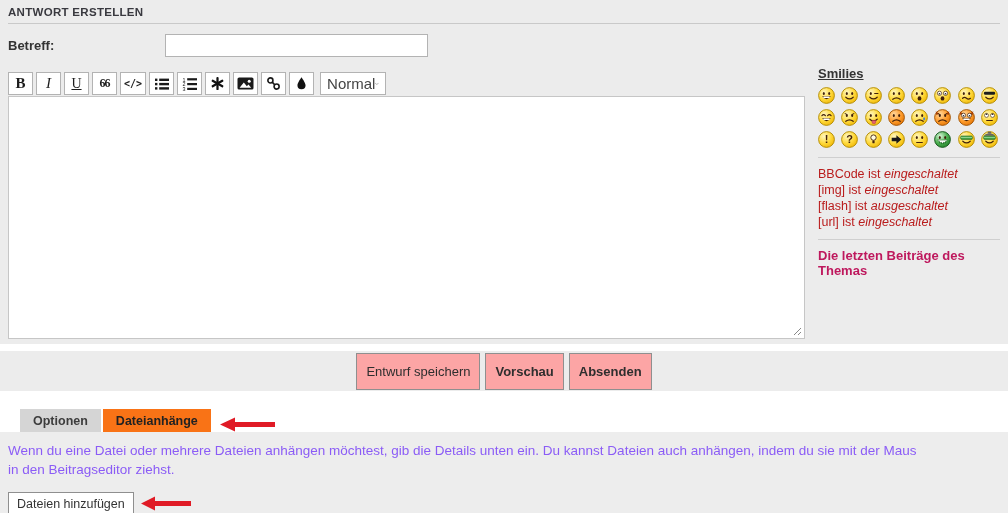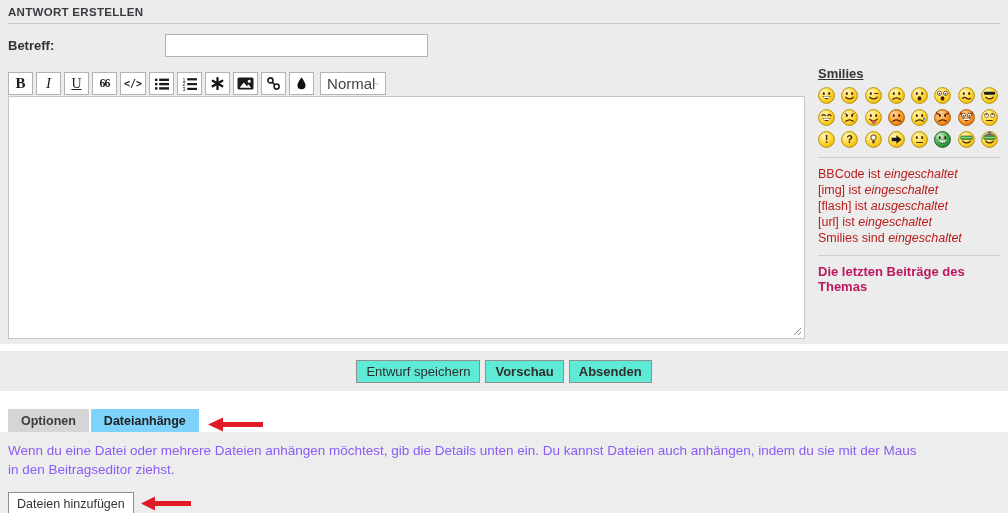--- a/index.html
+++ b/index.html
@@ -45,30 +45,30 @@
     row-gap:5px; width:180px; }
   .smiley { width:17px; height:17px; display:inline-flex; cursor:pointer; }
   .divider { border:none; border-top:1px solid #cfcfcf; margin:9px 0 8px 0; }
   .bb-line { font-size:12.5px; line-height:16px; color:#b91c1c; }
   .bb-line em { font-style:italic; }
   .recent-heading { font-size:13px; font-weight:bold; color:#be185d; margin-top:1px; }
 
   
   .actions-strip { margin-top:7px; background:#ececec; height:40px;
     display:flex; align-items:center; justify-content:center; gap:5px; }
-  .action-btn { height:23px; background:#5eead4; border:1px solid #8f8f8f; padding:0 9px;
+  .action-btn { height:37px; background:#fca5a5; border:1px solid #8f8f8f; padding:0 9px;
     font-family:inherit; font-size:13px; color:#2e2e2e; cursor:pointer; }
   .action-btn.strong { font-weight:bold; }
 
   
   .tabs-row { display:flex; align-items:flex-end; gap:2px; margin:18px 0 0 8px; height:23px; }
   .tab { height:23px; display:flex; align-items:center; padding:0 13px; font-size:12.5px;
     cursor:pointer; }
-  .tab.inactive { background:#d5d5d5; color:#3c3c3c; font-weight:600; }
-  .tab.active { background:#7dd3fc; color:#222; font-weight:bold; }
+  .tab.inactive { background:#d5d5d5; color:#3c3c3c; font-weight:600;margin-left:12px; }
+  .tab.active { background:#f97316; color:#222; font-weight:bold; }
   .arrow-note { margin-left:7px; display:flex; align-items:center; }
 
   .attach-panel { background:#ededed; min-height:80px; padding:9px 8px 8px 8px; }
   .attach-panel p { font-size:13.5px; line-height:19px; color:#8b5cf6; max-width:918px; }
   .attach-actions { display:flex; align-items:center; margin-top:13px; }
   .add-files-btn { height:23px; background:#fff; border:1px solid #8f8f8f; padding:0 8px;
     font-family:inherit; font-size:12.5px; color:#333; cursor:pointer; }
 </style>
 </head>
 <body>
@@ -403,21 +403,20 @@
               <path d="M4.8 10.2 Q8.5 13.6 12.2 10.2" stroke="#42210b" stroke-width="1.2" fill="none" stroke-linecap="round"></path>
             </svg>
           </span>
         </div>
       <hr class="divider">
       <div>
         <div class="bb-line"><span>BBCode ist</span>&nbsp;<em>eingeschaltet</em></div>
         <div class="bb-line"><span>[img] ist</span>&nbsp;<em>eingeschaltet</em></div>
         <div class="bb-line"><span>[flash] ist</span>&nbsp;<em>ausgeschaltet</em></div>
         <div class="bb-line"><span>[url] ist</span>&nbsp;<em>eingeschaltet</em></div>
-        <div class="bb-line"><span>Smilies sind</span>&nbsp;<em>eingeschaltet</em></div>
       </div>
       <hr class="divider">
       <div class="recent-heading">Die letzten Beiträge des Themas</div>
     </div>
   </div>
 </div>
 
 <div class="actions-strip">
   <button class="action-btn">Entwurf speichern</button>
   <button class="action-btn strong">Vorschau</button>

